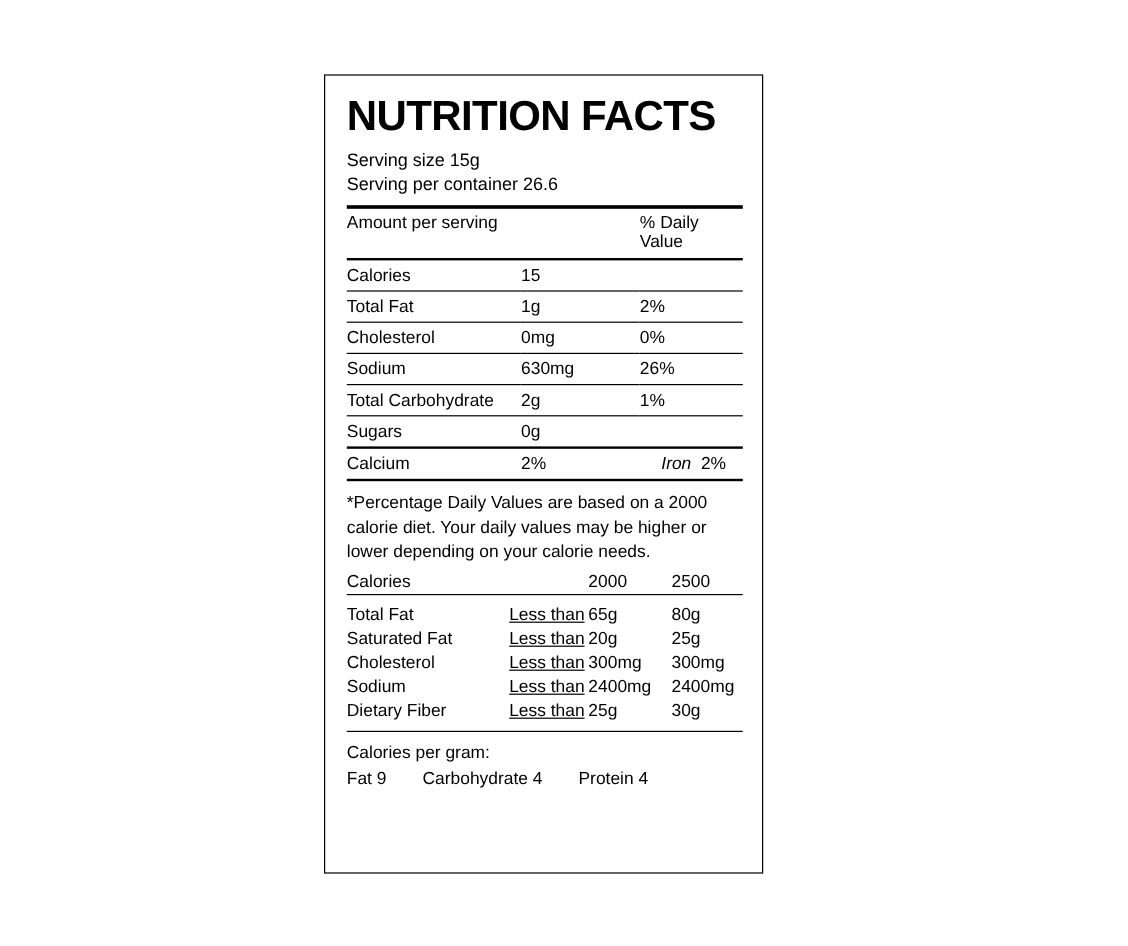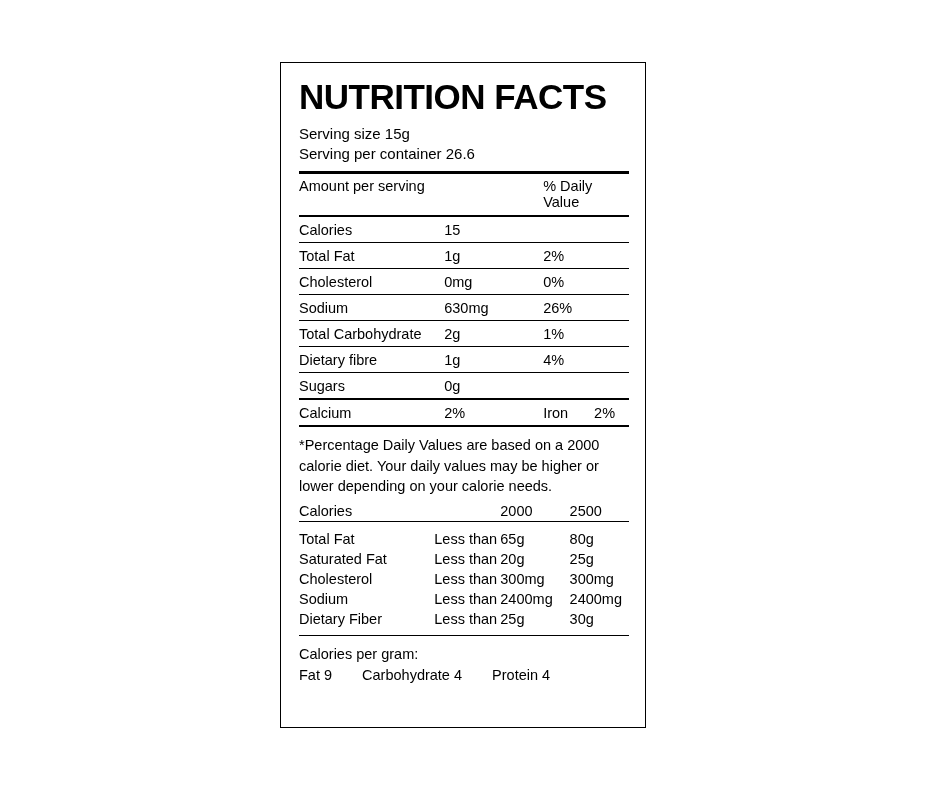--- a/index.html
+++ b/index.html
@@ -10,21 +10,21 @@
   body {
     width: 940px;
     height: 788px;
     font-family: "Liberation Sans", sans-serif;
     color: #000000;
     position: relative;
   }
 
   .label-panel {
     position: absolute;
-    left: 280px;
+    left: 270px;
     top: 62px;
     width: 366px;
     height: 666px;
     border: 1px solid #000000;
     box-sizing: border-box;
     background: #ffffff;
     padding-left: 15px;
   }
 
   .inner {
@@ -93,21 +93,21 @@
     width: 100%;
     border-collapse: collapse;
     font-size: 14.5px;
     margin-top: 4px;
   }
   table.dvtable td {
     padding: 2px 0 2px 0;
     vertical-align: baseline;
   }
   table.dvtable .c1 { width: 41%; }
-  table.dvtable .c2 { width: 20%; }
+  table.dvtable .c2 { width: 20%; text-decoration: underline; }
   table.dvtable .c3 { width: 21%; margin-left: 40px; }
   table.dvtable .c4 { width: 18%; }
 
   .dv-head-row td { padding-bottom: 5px; }
 
   .cal-gram {
     font-size: 14.5px;
     line-height: 1.45;
     margin-top: 8px;
   }
@@ -161,46 +161,41 @@
         </tr>
         <tr class="bordered">
           <td class="col-name">Sodium</td>
           <td class="col-amt">630mg</td>
           <td class="col-dv dv-right">26%</td>
         </tr>
         <tr class="bordered">
           <td class="col-name">Total Carbohydrate</td>
           <td class="col-amt">2g</td>
           <td class="col-dv dv-right">1%</td>
-        </tr>
-        <tr class="bordered">
-          <td class="col-name">Dietary fibre</td>
-          <td class="col-amt">1g</td>
-          <td class="col-dv dv-right">4%</td>
         </tr>
         <tr class="bordered">
           <td class="col-name">Sugars</td>
           <td class="col-amt">0g</td>
           <td class="col-dv dv-right"></td>
         </tr>
       </tbody>
     </table>
 
     <div class="rule-med"></div>
 
     <table class="nutri minerals">
       <tbody>
         <tr>
           <td class="col-name">Calcium</td>
           <td class="col-amt">2%</td>
           <td class="col-dv">
             <table style="width:100%;border-collapse:collapse;">
               <tbody>
                   <tr>
-                <td style="padding:0;width:50%;">Iron</td>
+                <td style="padding:0;text-align:right;width:50%;font-style:italic;">Iron</td>
                 <td style="padding:0 0 0 8px;width:50%;">2%</td>
               </tr>
             </tbody>
               </table>
           </td>
         </tr>
       </tbody>
     </table>
 
     <div class="rule-med"></div>

